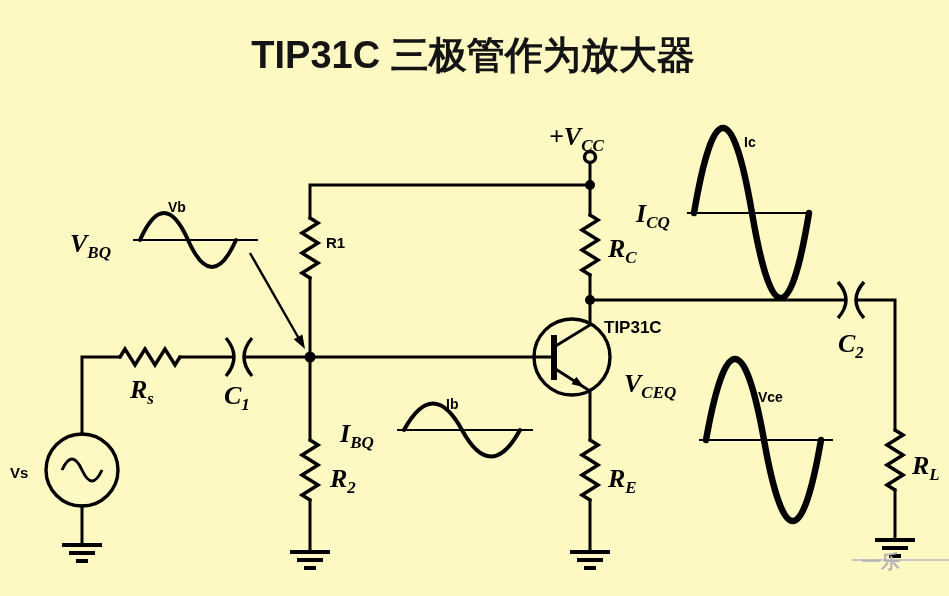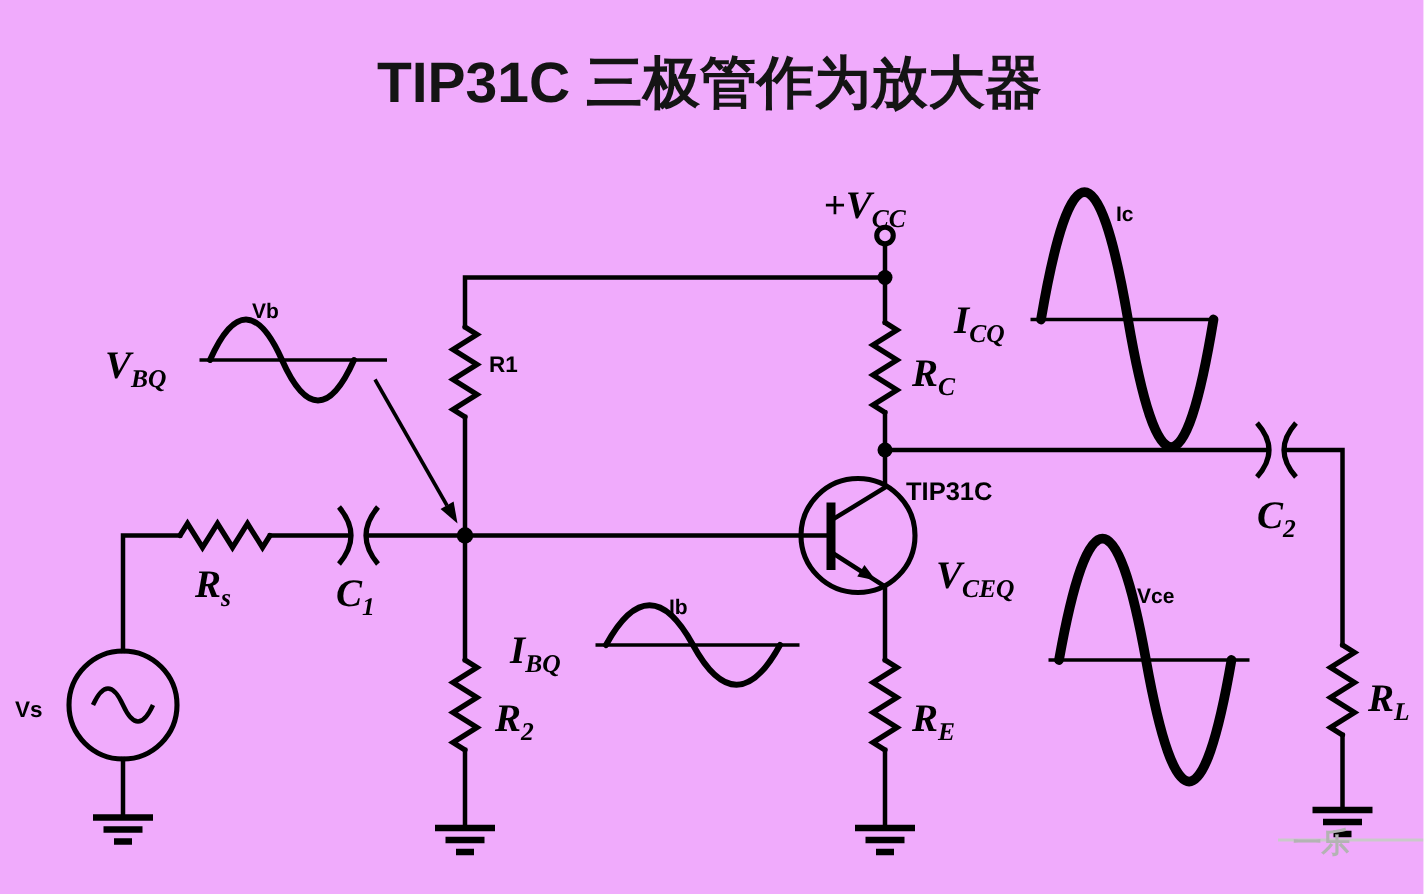--- a/index.html
+++ b/index.html
@@ -1,16 +1,16 @@
 <!DOCTYPE html>
 <html><head>
 <meta charset="utf-8">
 <style>
   html,body{margin:0;padding:0;background:#ffffff;}
-  .stage{position:relative;width:949px;height:596px;background:#f0abfc;overflow:hidden;
+  .stage{position:relative;width:949px;height:596px;background:#fef9c3;overflow:hidden;
          font-family:"Liberation Sans",sans-serif;}
   svg{display:block;}
   .wire{stroke:#000;stroke-width:3;fill:none;stroke-linecap:square;}
   .sym{stroke:#000;stroke-width:3.4;fill:none;}
   .res{stroke:#000;stroke-width:3.5;fill:none;stroke-linejoin:miter;stroke-linecap:round;}
   .gndl{stroke:#000;stroke-width:4.2;fill:none;}
   .axis{stroke:#000;stroke-width:2.2;fill:none;}
   .wave-sm{stroke:#000;stroke-width:4;fill:none;stroke-linecap:round;}
   .wave-lg{stroke:#000;stroke-width:6.5;fill:none;stroke-linecap:round;}
   .arrowline{stroke:#000;stroke-width:2.4;fill:none;}

